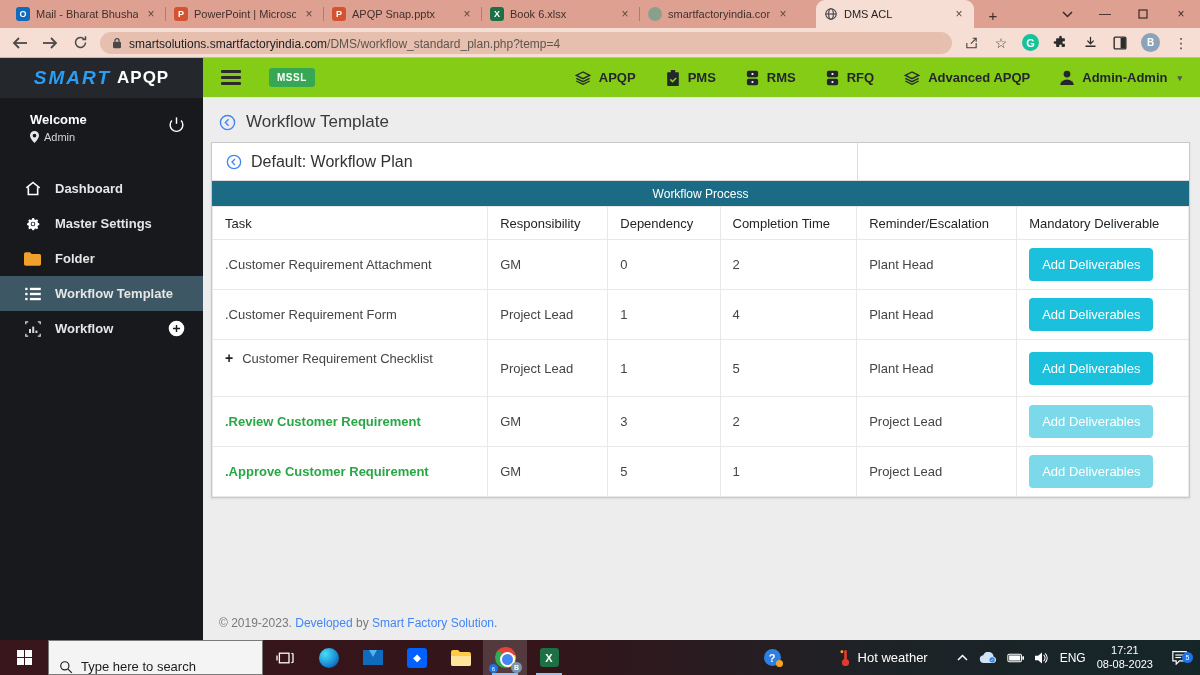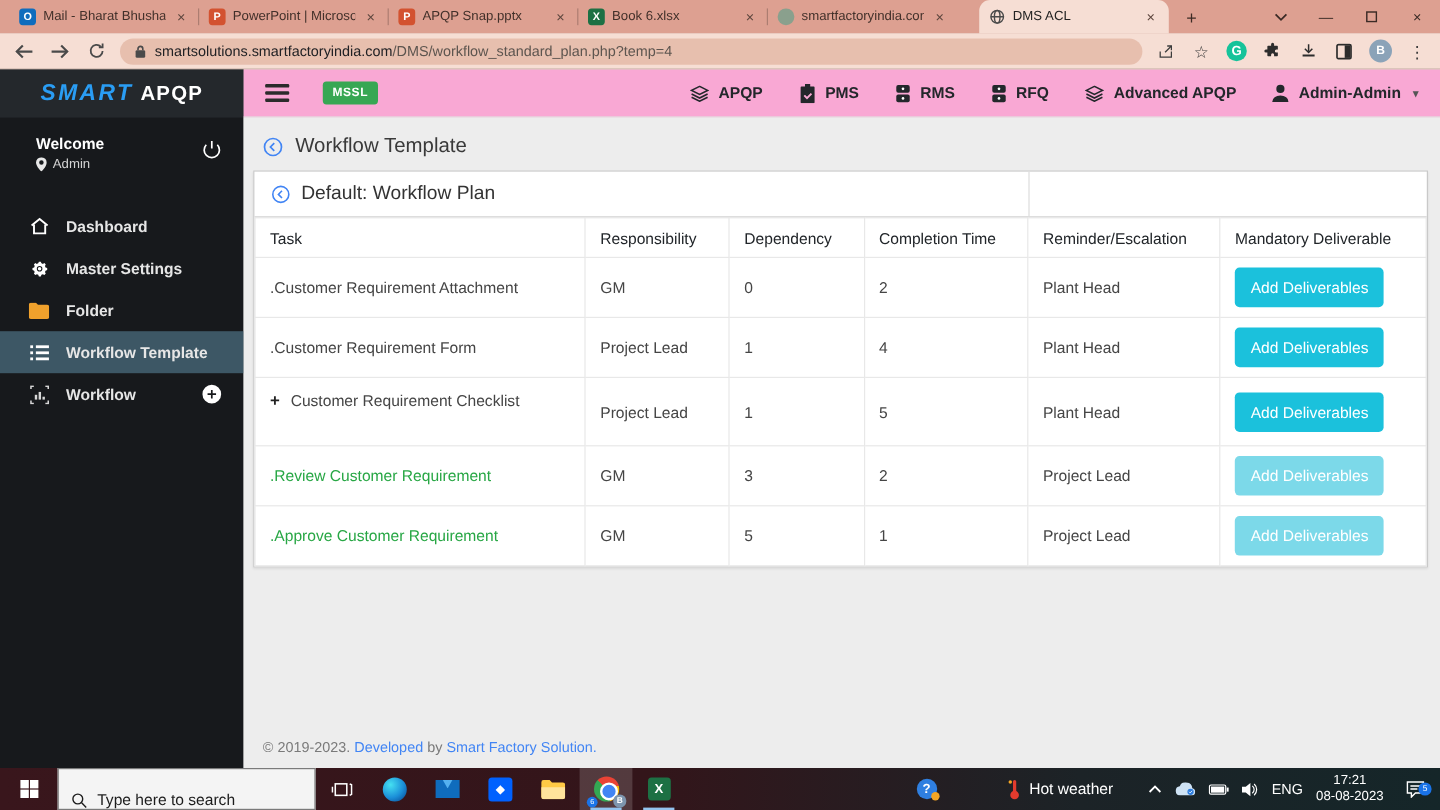--- a/index.html
+++ b/index.html
@@ -46,21 +46,21 @@
   .welcome-u { margin-top:4px; display:flex; align-items:center; gap:5px; font-size:11px; color:#d3d3d3; }
   .power { position:absolute; right:18px; top:18px; }
   #menu { margin-top:18px; }
   .mitem { height:35px; display:flex; align-items:center; gap:14px; padding:0 18px 0 24px; font-size:13px; font-weight:bold; color:#e6e6e6; cursor:pointer; }
   .mitem.active { background:#3d5765; }
   .mitem .mico { width:17px; display:flex; justify-content:center; color:#fff; }
   .mitem .plus { margin-left:auto; }
   .folder-ico { color:#f0a12c; }
 
   
-  #appheader { position:absolute; top:58px; left:203px; right:0; height:40px; background:#f9a8d4; border-bottom:1px solid #e2e2e2; display:flex; align-items:center; padding:0 18px; }
+  #appheader { position:absolute; top:58px; left:203px; right:0; height:40px; background:#84cc16; border-bottom:1px solid #e2e2e2; display:flex; align-items:center; padding:0 18px; }
   .hamburger { width:20px; display:flex; flex-direction:column; gap:3px; }
   .hamburger i { display:block; height:3px; background:#2b2b2b; border-radius:1px; }
   .mssl { margin-left:28px; background:#37a753; color:#fff; font-size:10px; font-weight:bold; padding:4px 8px; border-radius:3px; letter-spacing:.5px; }
   .topnav { margin-left:auto; display:flex; align-items:center; gap:30px; }
   .nav-it { display:flex; align-items:center; gap:8px; font-size:13px; font-weight:bold; color:#23272b; cursor:pointer; }
   .nav-it svg { color:#23272b; }
   .caret { font-size:9px; color:#555; margin-left:2px; }
 
   
   #content { position:absolute; top:98px; left:203px; right:0; bottom:35px; background:#ededed; }
@@ -69,21 +69,21 @@
   #card-head { position:relative; height:38px; display:flex; align-items:center; gap:9px; padding-left:14px; border-bottom:1px solid #ddd; font-size:16px; color:#333; }
   #card-head .vsep { position:absolute; left:66%; top:0; height:100%; width:1px; background:#ddd; }
   #banner { height:25px; background:#1c6b84; color:#fff; font-size:12px; display:flex; align-items:center; justify-content:center; }
   table { width:100%; border-collapse:collapse; table-layout:fixed; }
   th, td { border:1px solid #e8e8e8; padding:8px 12px; font-size:13px; text-align:left; vertical-align:middle; }
   th { color:#212529; font-weight:normal; height:33px; }
   td { color:#454545; height:46px; }
   tr.tall td { height:57px; }
   td.top-align { vertical-align:top; padding-top:10px; }
   .task-plus { font-weight:bold; color:#222; margin-right:9px; font-size:14px; }
-  tr.green td.task-cell { color:#28a745; font-weight:normal; }
+  tr.green td.task-cell { color:#28a745; font-weight:bold; }
   .btn-del { background:#1bc1dc; border:none; color:#fff; font-size:13px; padding:9px 13px; border-radius:4px; cursor:pointer; font-family:inherit; }
   .btn-del.light { background:#7cd9e9; }
   #footer { position:absolute; left:16px; bottom:10px; font-size:12px; color:#7a7a7a; }
   #footer .blue { color:#4285f4; }
 
   
   #taskbar { position:absolute; left:0; bottom:0; width:100%; height:35px; background:linear-gradient(90deg,#39161c 0%,#33151a 45%,#1c2327 75%,#152629 100%); display:flex; align-items:stretch; color:#fff; }
   .tb-start { width:48px; display:flex; align-items:center; justify-content:center; }
   .winlogo { display:grid; grid-template-columns:7px 7px; grid-template-rows:7px 7px; gap:1px; }
   .winlogo i { background:#fff; }
@@ -419,20 +419,21 @@
         <span>
           <svg width="16" height="16" viewBox="0 0 24 24" fill="none" stroke="#4285f4" stroke-width="2">
               <circle cx="12" cy="12" r="10"></circle>
               <polyline points="13.5,7.5 9,12 13.5,16.5"></polyline>
             </svg>
         </span>
         <span>Default: Workflow Plan</span>
         <span class="vsep"></span>
       </div>
 
+      <div id="banner">Workflow Process</div>
 
       <table>
         <colgroup>
           <col style="width:28.2%">
             <col style="width:12.3%">
             <col style="width:11.5%">
             <col style="width:14%">
             <col style="width:16.4%">
             <col style="width:17.6%">
         </colgroup>

